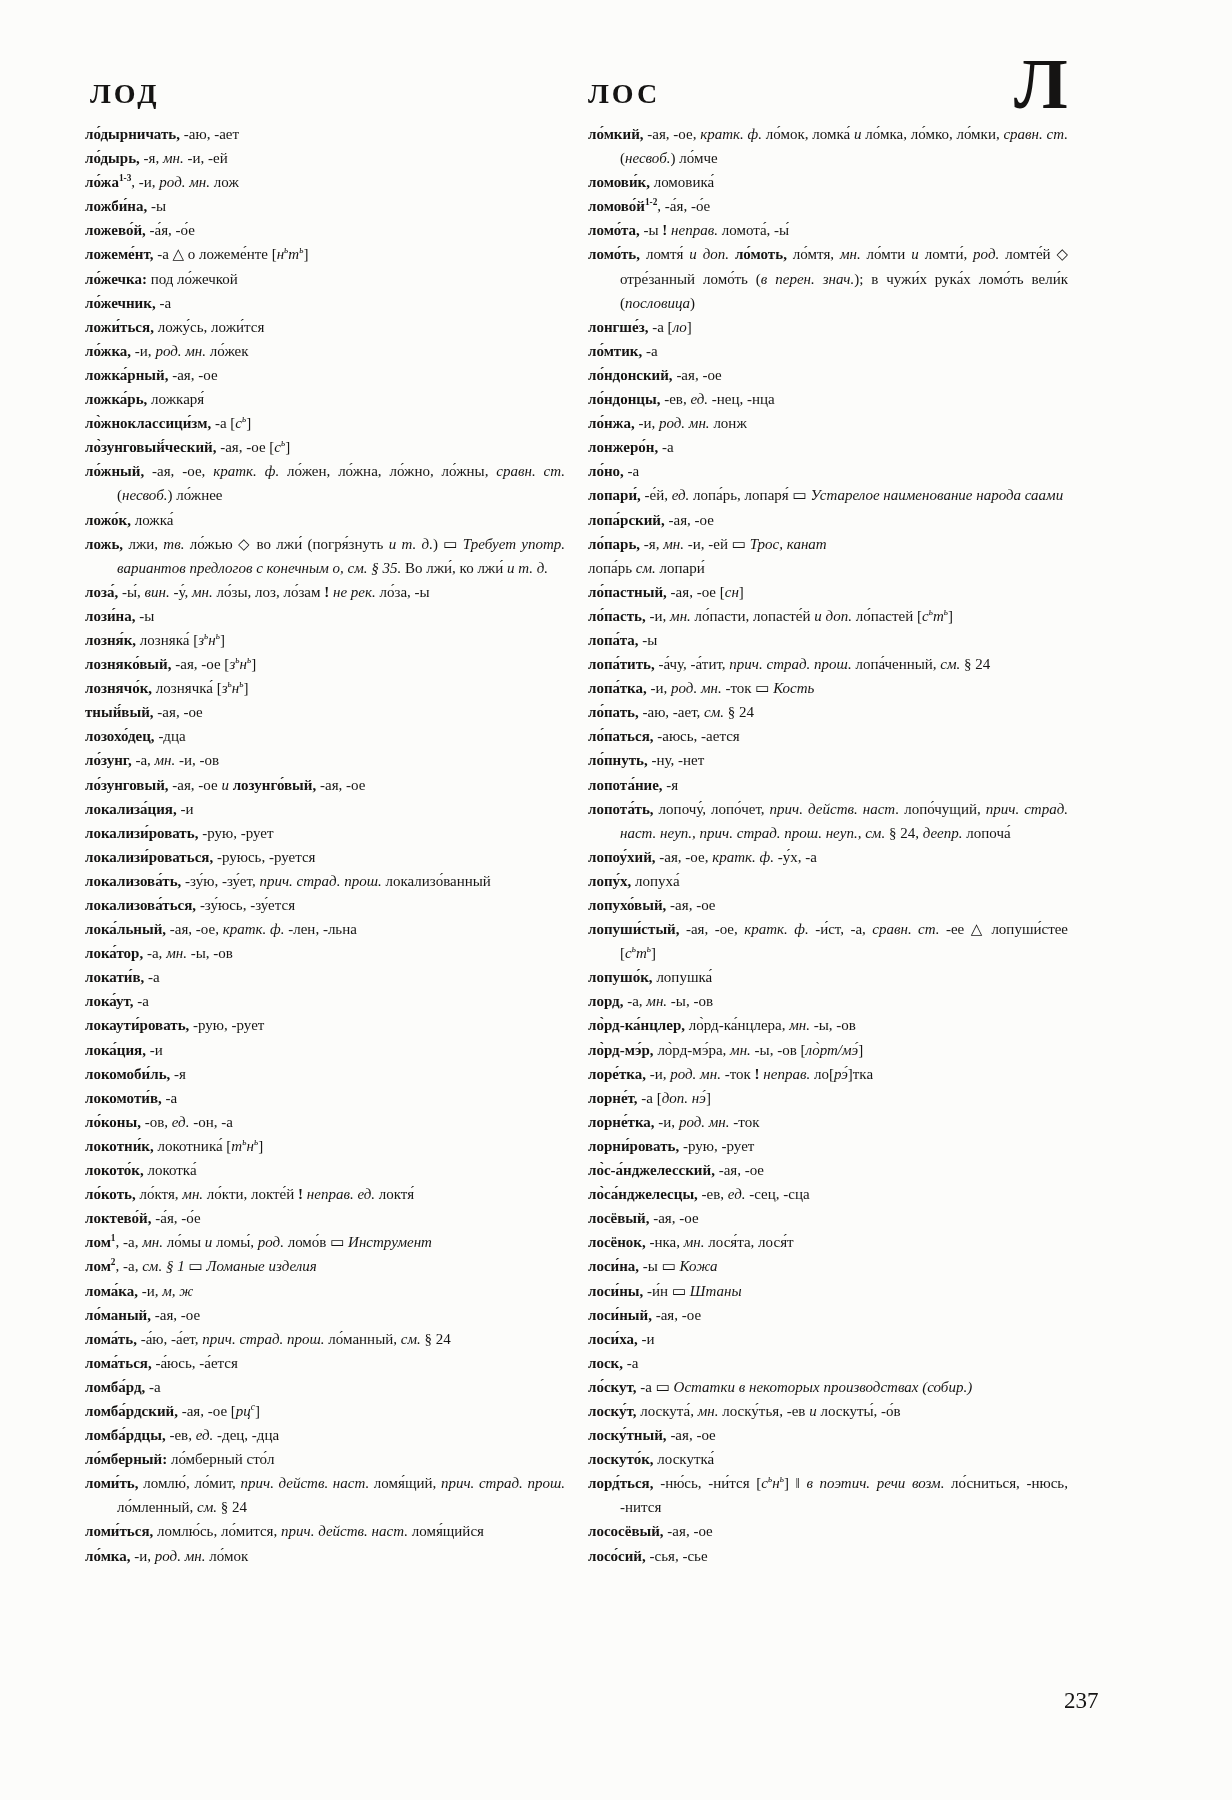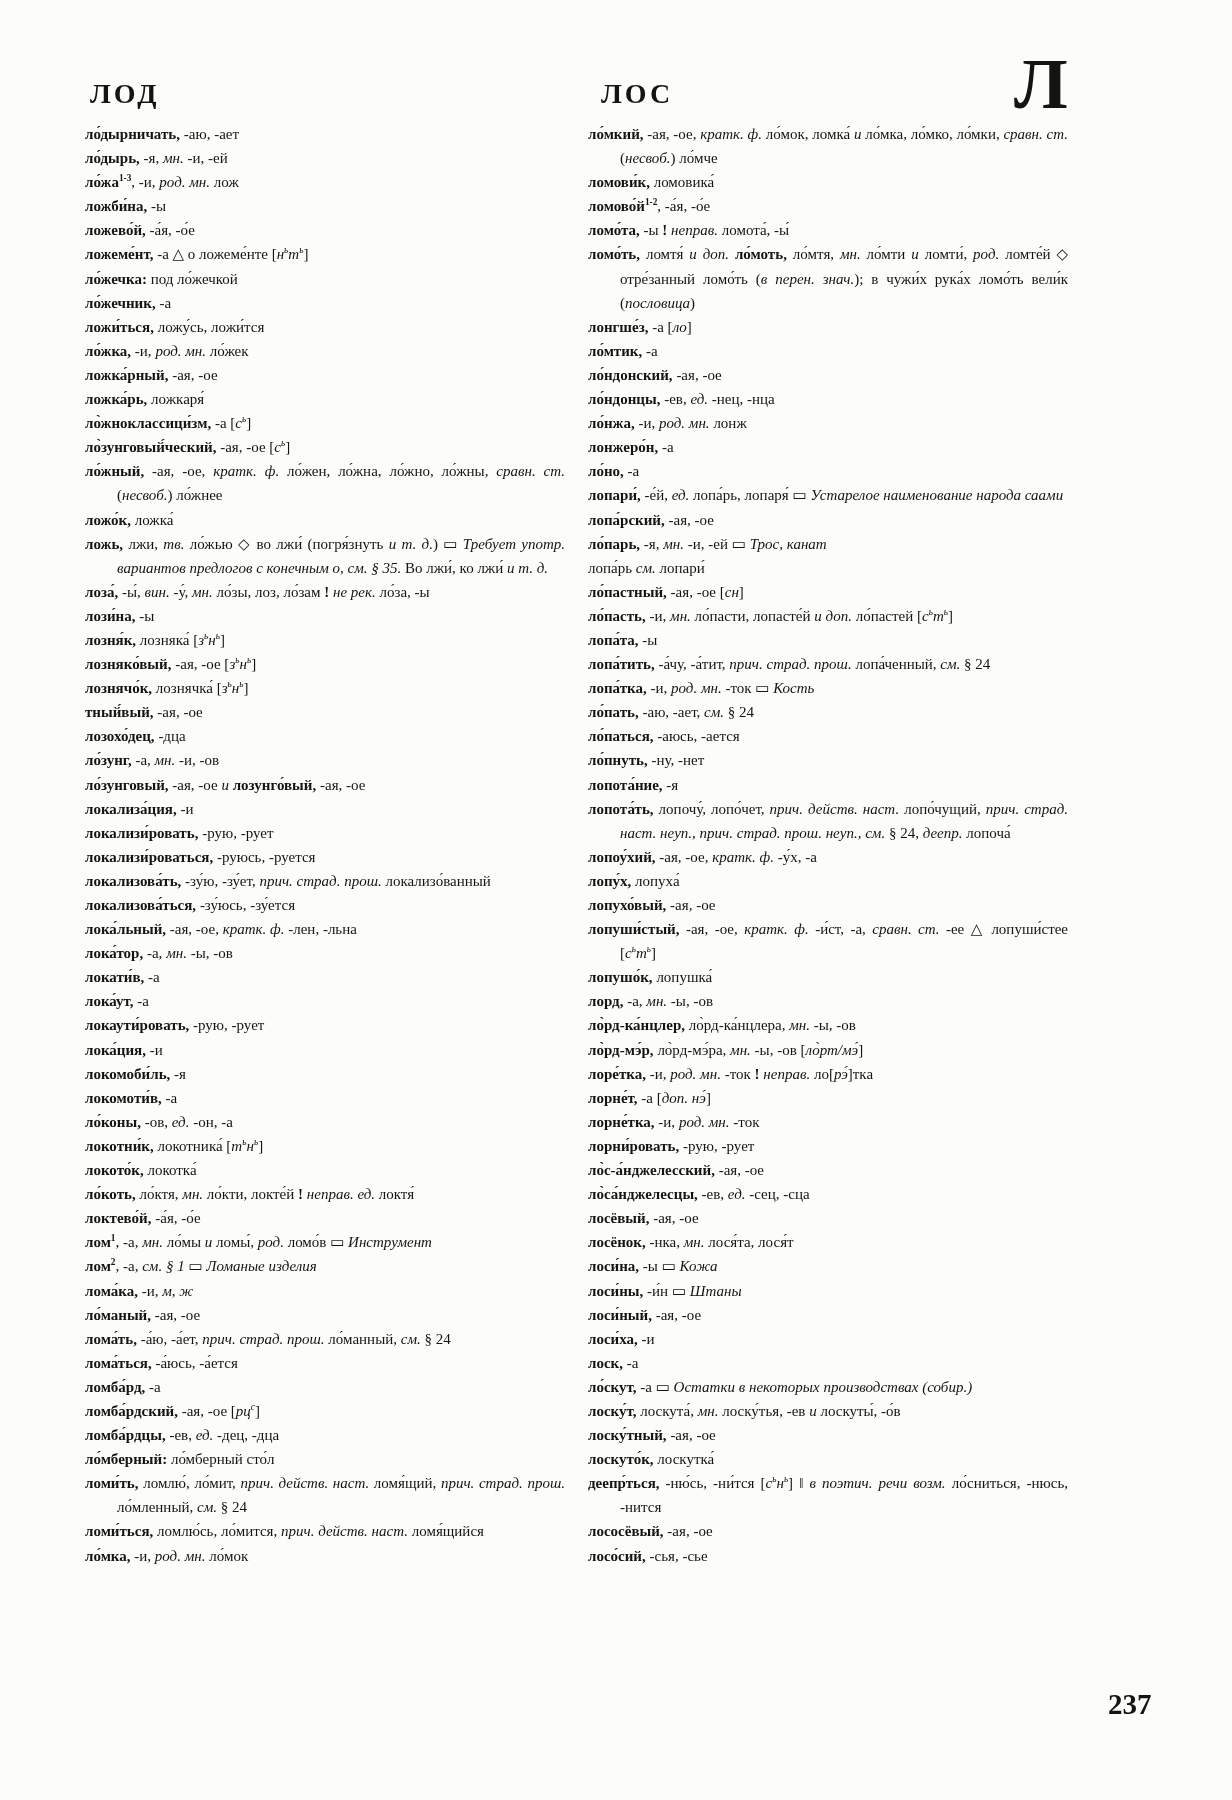--- a/index.html
+++ b/index.html
@@ -11,21 +11,21 @@
     color:#151413;
     overflow:hidden;
   }
   .col-header{
     position:absolute;
     font-weight:bold;
     font-size:28px;
     letter-spacing:3px;
   }
   .col-header.left{left:90px;top:78px;text-align:center;}
-  .col-header.right{left:588px;top:78px;margin-left:13px;}
+  .col-header.right{left:588px;top:78px;}
   .section-letter{
     position:absolute;
     left:1014px;top:48px;
     font-weight:bold;
     font-size:72px;
     line-height:1;
   }
   .column{
     position:absolute;
     top:122px;
@@ -47,23 +47,22 @@
     line-height:0;
     vertical-align:super;
     font-style:italic;
   }
   .entry sup.hw{
     font-style:normal;
     font-weight:bold;
   }
   .page-number{
     position:absolute;
-    left:1108px;top:1688px;
-    font-size:29px;
-    font-weight:bold;
+    left:1064px;top:1688px;
+    font-size:23px;
   }
 </style>
 </head>
 <body>
 
 <div class="page">
   <div class="col-header left">ЛОД</div>
   <div class="col-header right">ЛОС</div>
   <div class="section-letter">Л</div>
 
@@ -171,19 +170,19 @@
       <div class="entry"><b>лосёнок,</b> -нка, <i>мн.</i> лося́та, лося́т</div>
       <div class="entry"><b>лоси́на,</b> -ы ▭ <i>Кожа</i></div>
       <div class="entry"><b>лоси́ны,</b> -и́н ▭ <i>Штаны</i></div>
       <div class="entry"><b>лоси́ный,</b> -ая, -ое</div>
       <div class="entry"><b>лоси́ха,</b> -и</div>
       <div class="entry"><b>лоск,</b> -а</div>
       <div class="entry"><b>ло́скут,</b> -а ▭ <i>Остатки в некоторых производствах (собир.)</i></div>
       <div class="entry"><b>лоску́т,</b> лоскута́, <i>мн.</i> лоску́тья, -ев <i>и</i> лоскуты́, -о́в</div>
       <div class="entry"><b>лоску́тный,</b> -ая, -ое</div>
       <div class="entry"><b>лоскуто́к,</b> лоскутка́</div>
-      <div class="entry"><b>деепр́ться,</b> -ню́сь, -ни́тся [<i>с</i><sup>ь</sup><i>н</i><sup>ь</sup>] ‖ <i>в поэтич. речи возм.</i> ло́сниться, -нюсь, -нится</div>
+      <div class="entry"><b>лорд́ться,</b> -ню́сь, -ни́тся [<i>с</i><sup>ь</sup><i>н</i><sup>ь</sup>] ‖ <i>в поэтич. речи возм.</i> ло́сниться, -нюсь, -нится</div>
       <div class="entry"><b>лососёвый,</b> -ая, -ое</div>
       <div class="entry"><b>лосо́сий,</b> -сья, -сье</div>
     </div>
 
   <div class="page-number">237</div>
 </div>
 
 </body></html>

